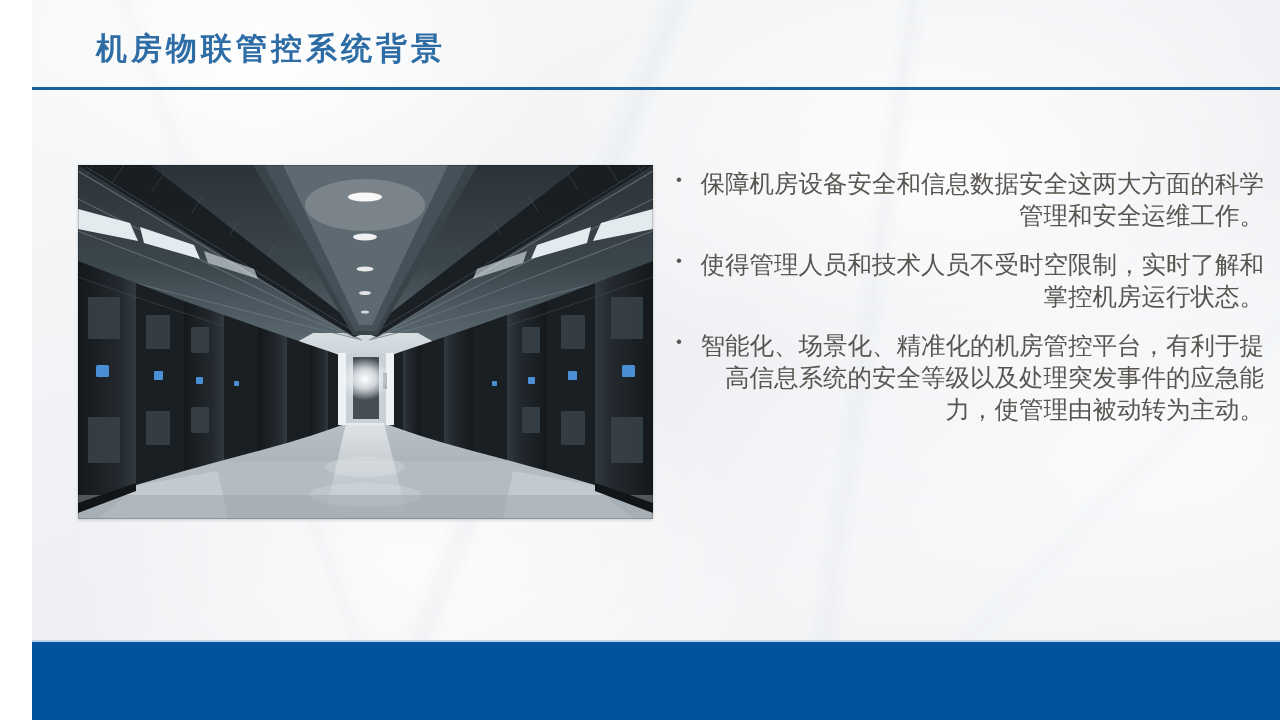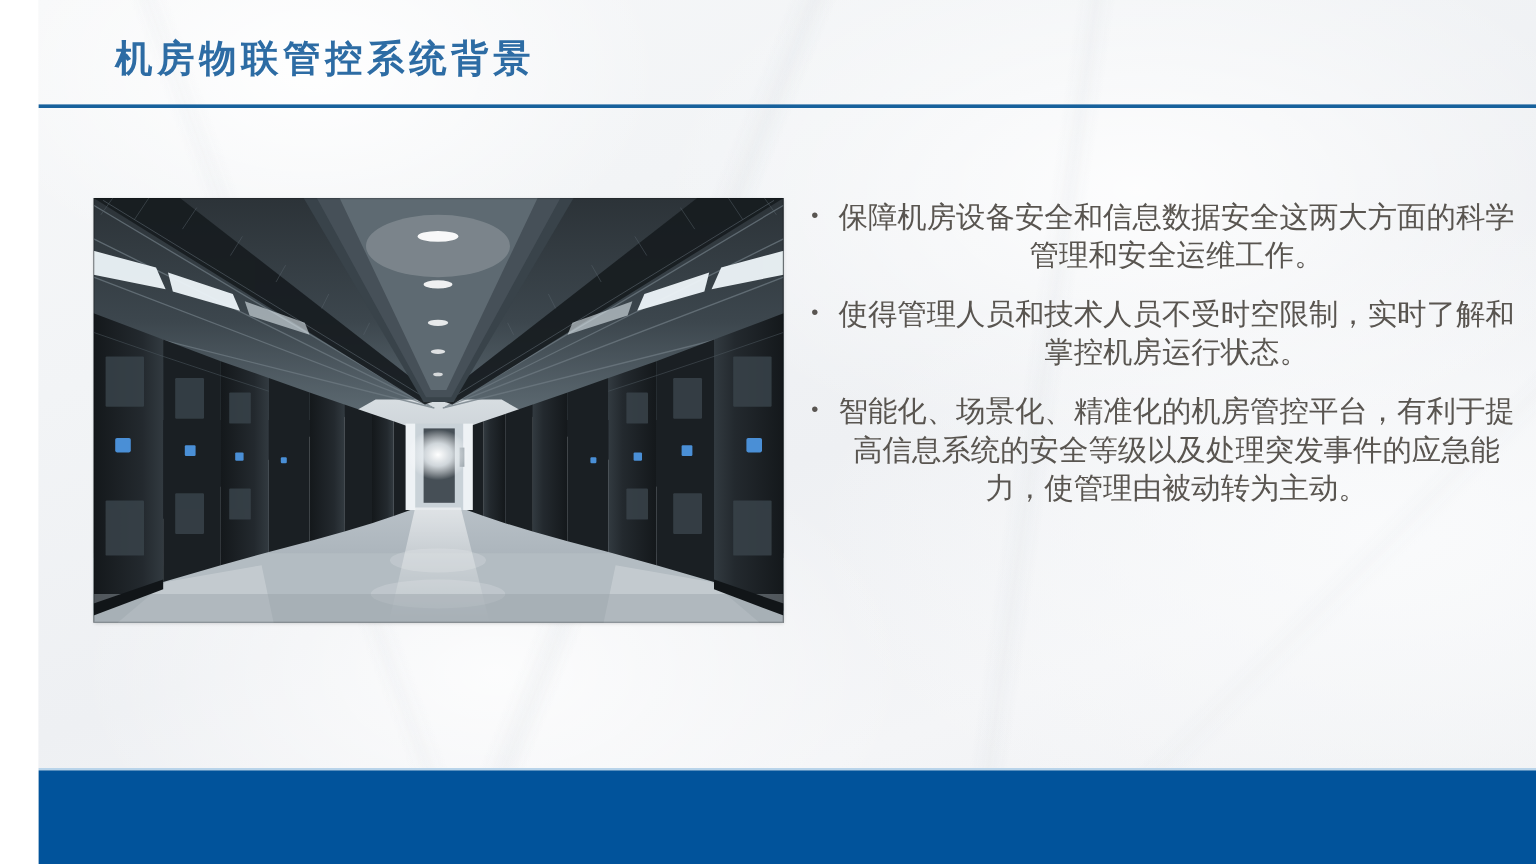--- a/index.html
+++ b/index.html
@@ -95,26 +95,26 @@
   .bullet-dot {
     flex: 0 0 auto;
     width: 21px;
     padding-top: 12px;
     font-size: 17px;
     line-height: 0;
     color: #595551;
   }
   .bullet-text {
     flex: 1 1 auto;
-    font-family: Liberation Mono, monospace;
+    font-family: Liberation Serif, serif;
     font-size: 24.5px;
     line-height: 32px;
     color: #595550;
     letter-spacing: 0px;
-    text-align: center;
+    text-align: right;
   }
 
   
   .footer-hairline {
     position: absolute;
     left: 0;
     top: 640px;
     width: 1280px;
     height: 2px;
     background: #b9d4ea;

